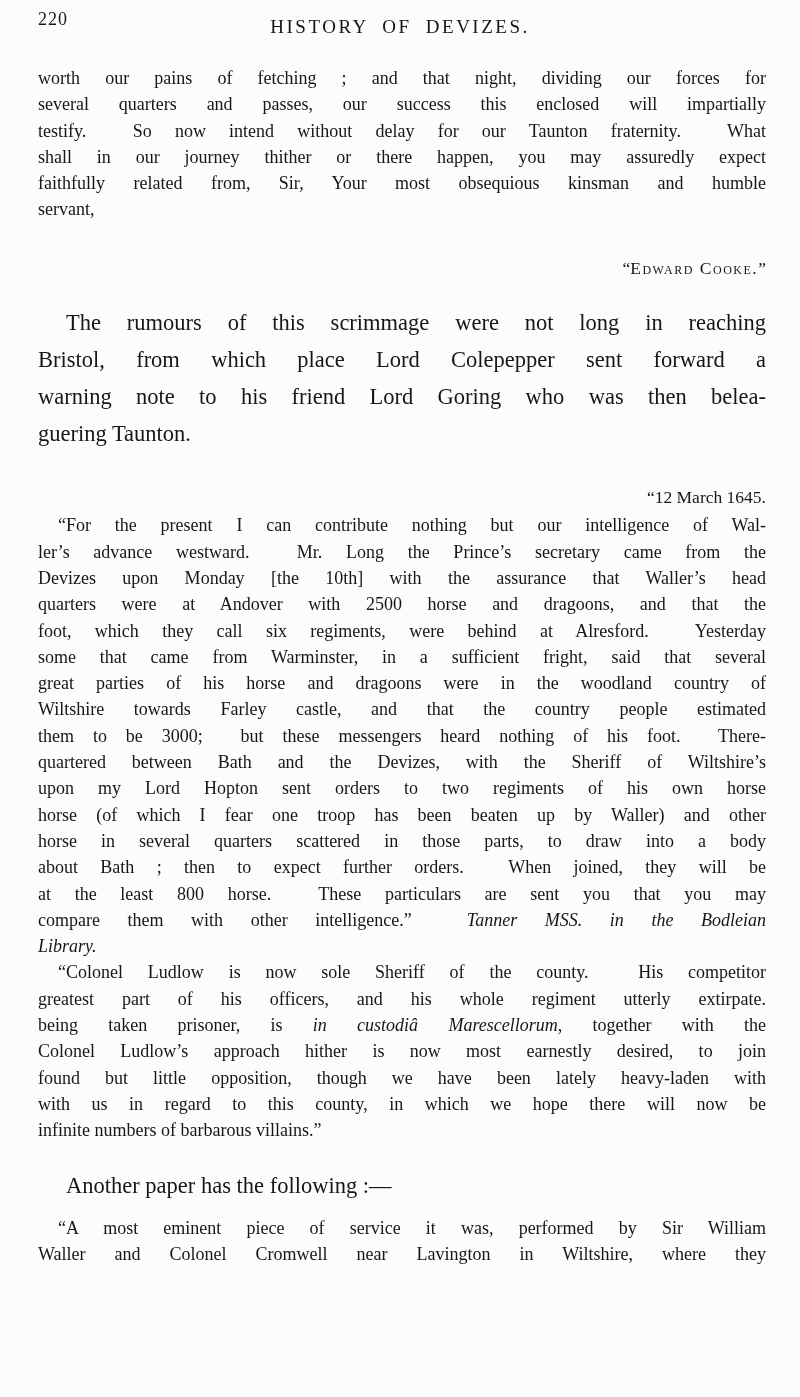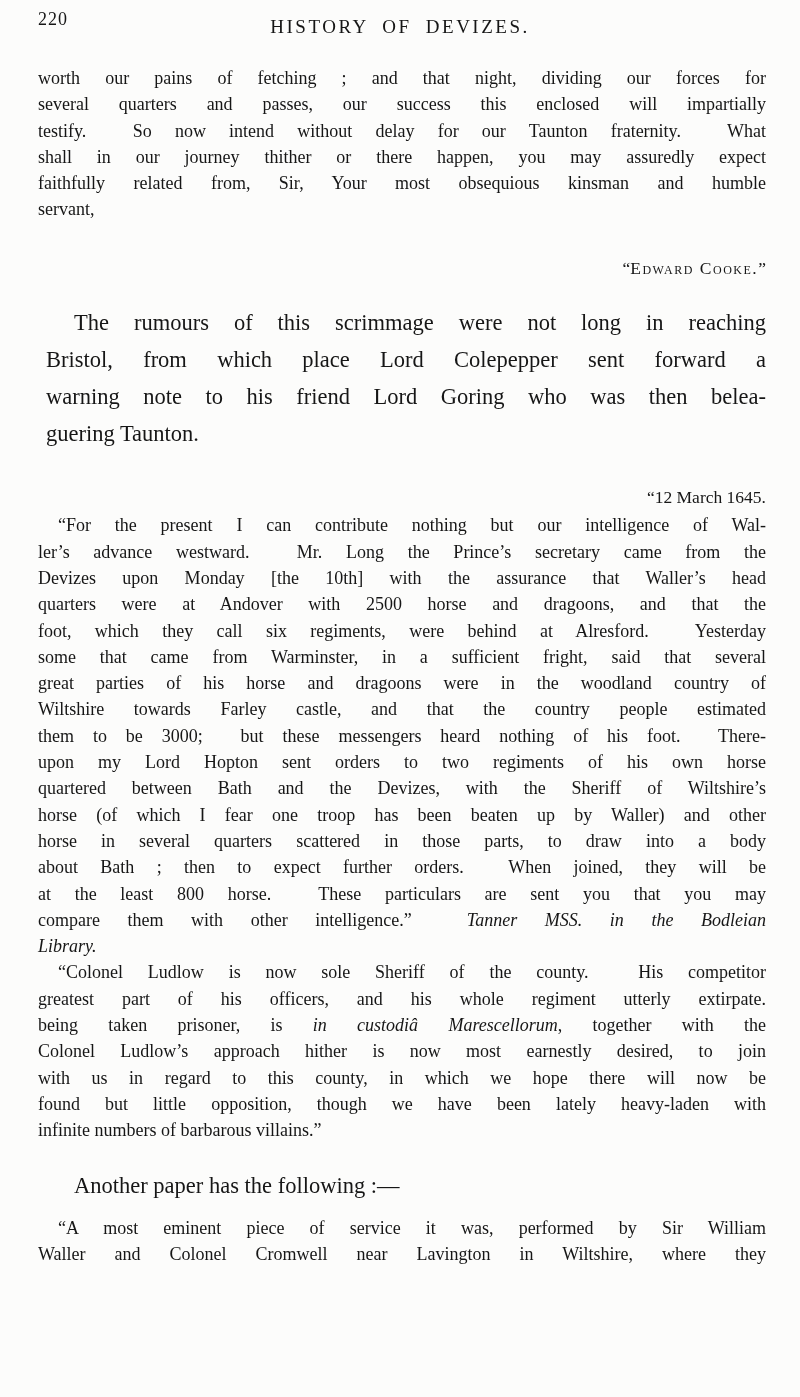--- a/index.html
+++ b/index.html
@@ -68,21 +68,20 @@
     margin-top: 32px;
   }
   .excerpt-right { margin: 2px 0 2px 0; }
 
   
   .body-text {
     font-size: 22.5px;
     line-height: 37px;
     margin-top: 23px;
     margin-bottom: 11px;
-    margin-left: 8px;
   }
   .body-text .line.indent { text-indent: 28px; }
 
   .em { font-style: italic; }
   .sc { font-variant: small-caps; letter-spacing: 1.5px; }
 </style>
 </head>
 <body>
 
 <div class="page">
@@ -116,36 +115,36 @@
       <div class="block excerpt">
         <div class="line indent"><span>“For the present I can contribute nothing but our intelligence of Wal-</span></div>
         <div class="line"><span>ler’s advance westward.  Mr. Long the Prince’s secretary came from the</span></div>
         <div class="line"><span>Devizes upon Monday [the 10th] with the assurance that Waller’s head</span></div>
         <div class="line"><span>quarters were at Andover with 2500 horse and dragoons, and that the</span></div>
         <div class="line"><span>foot, which they call six regiments, were behind at Alresford.  Yesterday</span></div>
         <div class="line"><span>some that came from Warminster, in a sufficient fright, said that several</span></div>
         <div class="line"><span>great parties of his horse and dragoons were in the woodland country of</span></div>
         <div class="line"><span>Wiltshire towards Farley castle, and that the country people estimated</span></div>
         <div class="line"><span>them to be 3000;  but these messengers heard nothing of his foot.  There-</span></div>
+        <div class="line"><span>quartered between Bath and the Devizes, with the Sheriff of Wiltshire’s</span></div>
         <div class="line"><span>upon my Lord Hopton sent orders to two regiments of his own horse</span></div>
-        <div class="line"><span>quartered between Bath and the Devizes, with the Sheriff of Wiltshire’s</span></div>
         <div class="line"><span>horse (of which I fear one troop has been beaten up by Waller) and other</span></div>
         <div class="line"><span>horse in several quarters scattered in those parts, to draw into a body</span></div>
         <div class="line"><span>about Bath ; then to expect further orders.  When joined, they will be</span></div>
         <div class="line"><span>at the least 800 horse.  These particulars are sent you that you may</span></div>
         <div class="line"><span>compare them with other intelligence.”  </span><span class="em">Tanner MSS. in the Bodleian</span></div>
         <div class="line"><span class="em">Library.</span></div>
       </div>
       <div class="block excerpt">
         <div class="line indent"><span>“Colonel Ludlow is now sole Sheriff of the county.  His competitor</span></div>
         <div class="line"><span>greatest part of his officers, and his whole regiment utterly extirpate.</span></div>
         <div class="line"><span>being taken prisoner, is </span><span class="em">in custodiâ Marescellorum</span><span>, together with the</span></div>
         <div class="line"><span>Colonel Ludlow’s approach hither is now most earnestly desired, to join</span></div>
+        <div class="line"><span>found but little opposition, though we have been lately heavy-laden with</span></div>
         <div class="line"><span>with us in regard to this county, in which we hope there will now be</span></div>
-        <div class="line"><span>found but little opposition, though we have been lately heavy-laden with</span></div>
         <div class="line"><span>infinite numbers of barbarous villains.”</span></div>
       </div>
       <div class="block body-text">
         <div class="line indent"><span>Another paper has the following :—</span></div>
       </div>
       <div class="block excerpt jlast">
         <div class="line indent"><span>“A most eminent piece of service it was, performed by Sir William</span></div>
         <div class="line"><span>Waller and Colonel Cromwell near Lavington in Wiltshire, where they</span></div>
       </div>
     </div>

